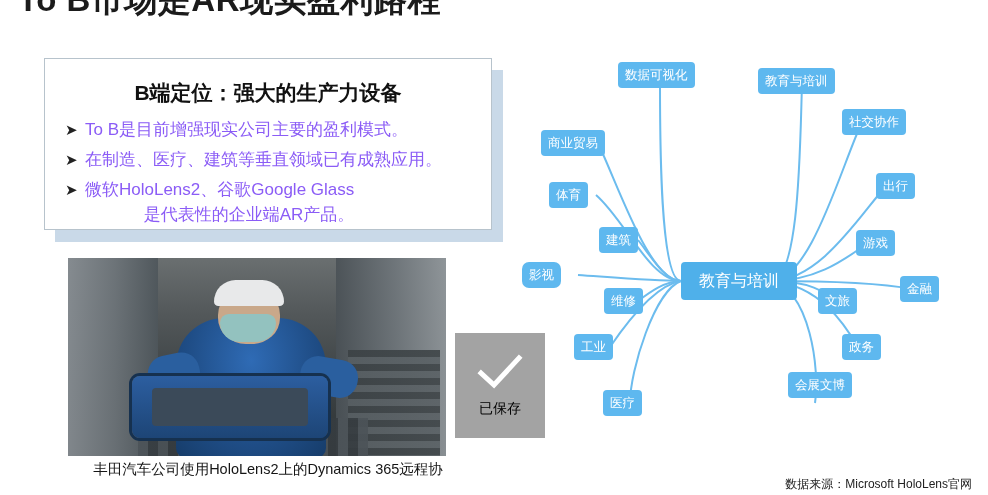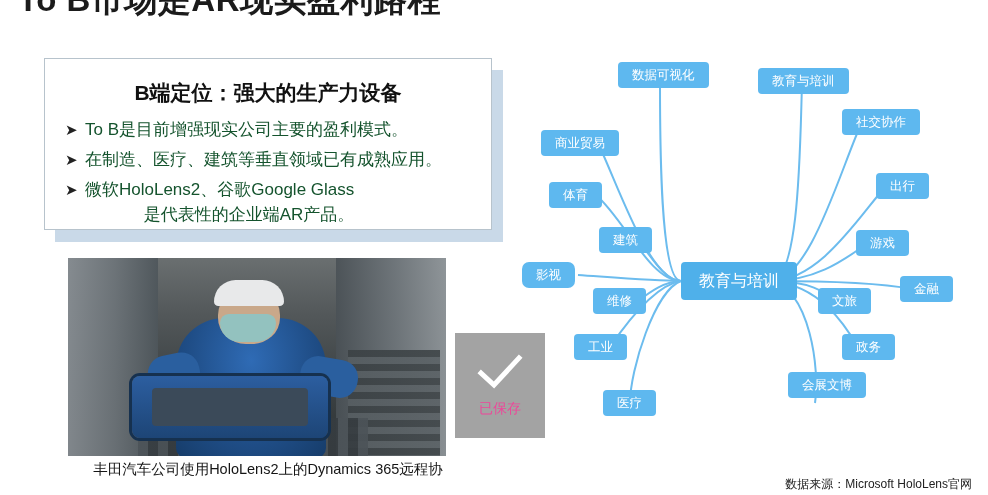--- a/index.html
+++ b/index.html
@@ -79,21 +79,21 @@
     color: #222222;
     font-size: 15px;
     line-height: 25px;
     width: 20px;
     flex: 0 0 20px;
     text-align: left;
   }
   .bullet-text {
     font-size: 17px;
     line-height: 25px;
-    color: #14532d;
+    color: #8b5cf6;
   }
   .bullet-text .line2 {
     display: block;
     margin-left: 2px;
     text-align: right;
   }
 
   
   .photo {
     position: absolute;
@@ -210,21 +210,21 @@
     flex-direction: column;
     align-items: center;
     justify-content: center;
   }
   .save-toast svg {
     display: block;
   }
   .save-toast .save-label {
     font-size: 14px;
     margin-top: 10px;
-    color: #ec4899;
+    color: #000000;
   }
 
   
   .mindmap {
     position: absolute;
     left: 510px;
     top: 40px;
     width: 478px;
     height: 430px;
   }
@@ -238,21 +238,21 @@
     position: absolute;
     background: #5eb8ef;
     color: #ffffff;
     border-radius: 4px;
     font-size: 12.5px;
     display: flex;
     align-items: center;
     justify-content: center;
     white-space: nowrap;
     box-sizing: border-box;
-    padding: 0 14px;
+    padding: 0 7px;
     height: 26px;
   }
   .node.center {
     background: #4fb0ea;
     font-size: 16px;
     height: 38px;
     padding: 0 18px;
     font-weight: normal;
   }
 
@@ -354,21 +354,21 @@
     <div class="node" style="left:108px; top:22px;">数据可视化</div>
     <div class="node" style="left:248px; top:28px;">教育与培训</div>
     <div class="node" style="left:332px; top:69px;">社交协作</div>
     <div class="node" style="left:31px; top:90px;">商业贸易</div>
     <div class="node" style="left:366px; top:133px;">出行</div>
     <div class="node" style="left:39px; top:142px;">体育</div>
     <div class="node" style="left:89px; top:187px;">建筑</div>
     <div class="node" style="left:346px; top:190px;">游戏</div>
     <div class="node" style="left:12px; top:222px;border-radius:7px;">影视</div>
     <div class="node" style="left:390px; top:236px;">金融</div>
-    <div class="node" style="left:83px; top:248px;">维修</div>
+    <div class="node" style="left:94px; top:248px;">维修</div>
     <div class="node" style="left:308px; top:248px;">文旅</div>
     <div class="node" style="left:64px; top:294px;">工业</div>
     <div class="node" style="left:332px; top:294px;">政务</div>
     <div class="node" style="left:93px; top:350px;">医疗</div>
     <div class="node" style="left:278px; top:332px;">会展文博</div>
   </div>
 
   <div class="source-note">数据来源：Microsoft HoloLens官网</div>
 
 </div>

